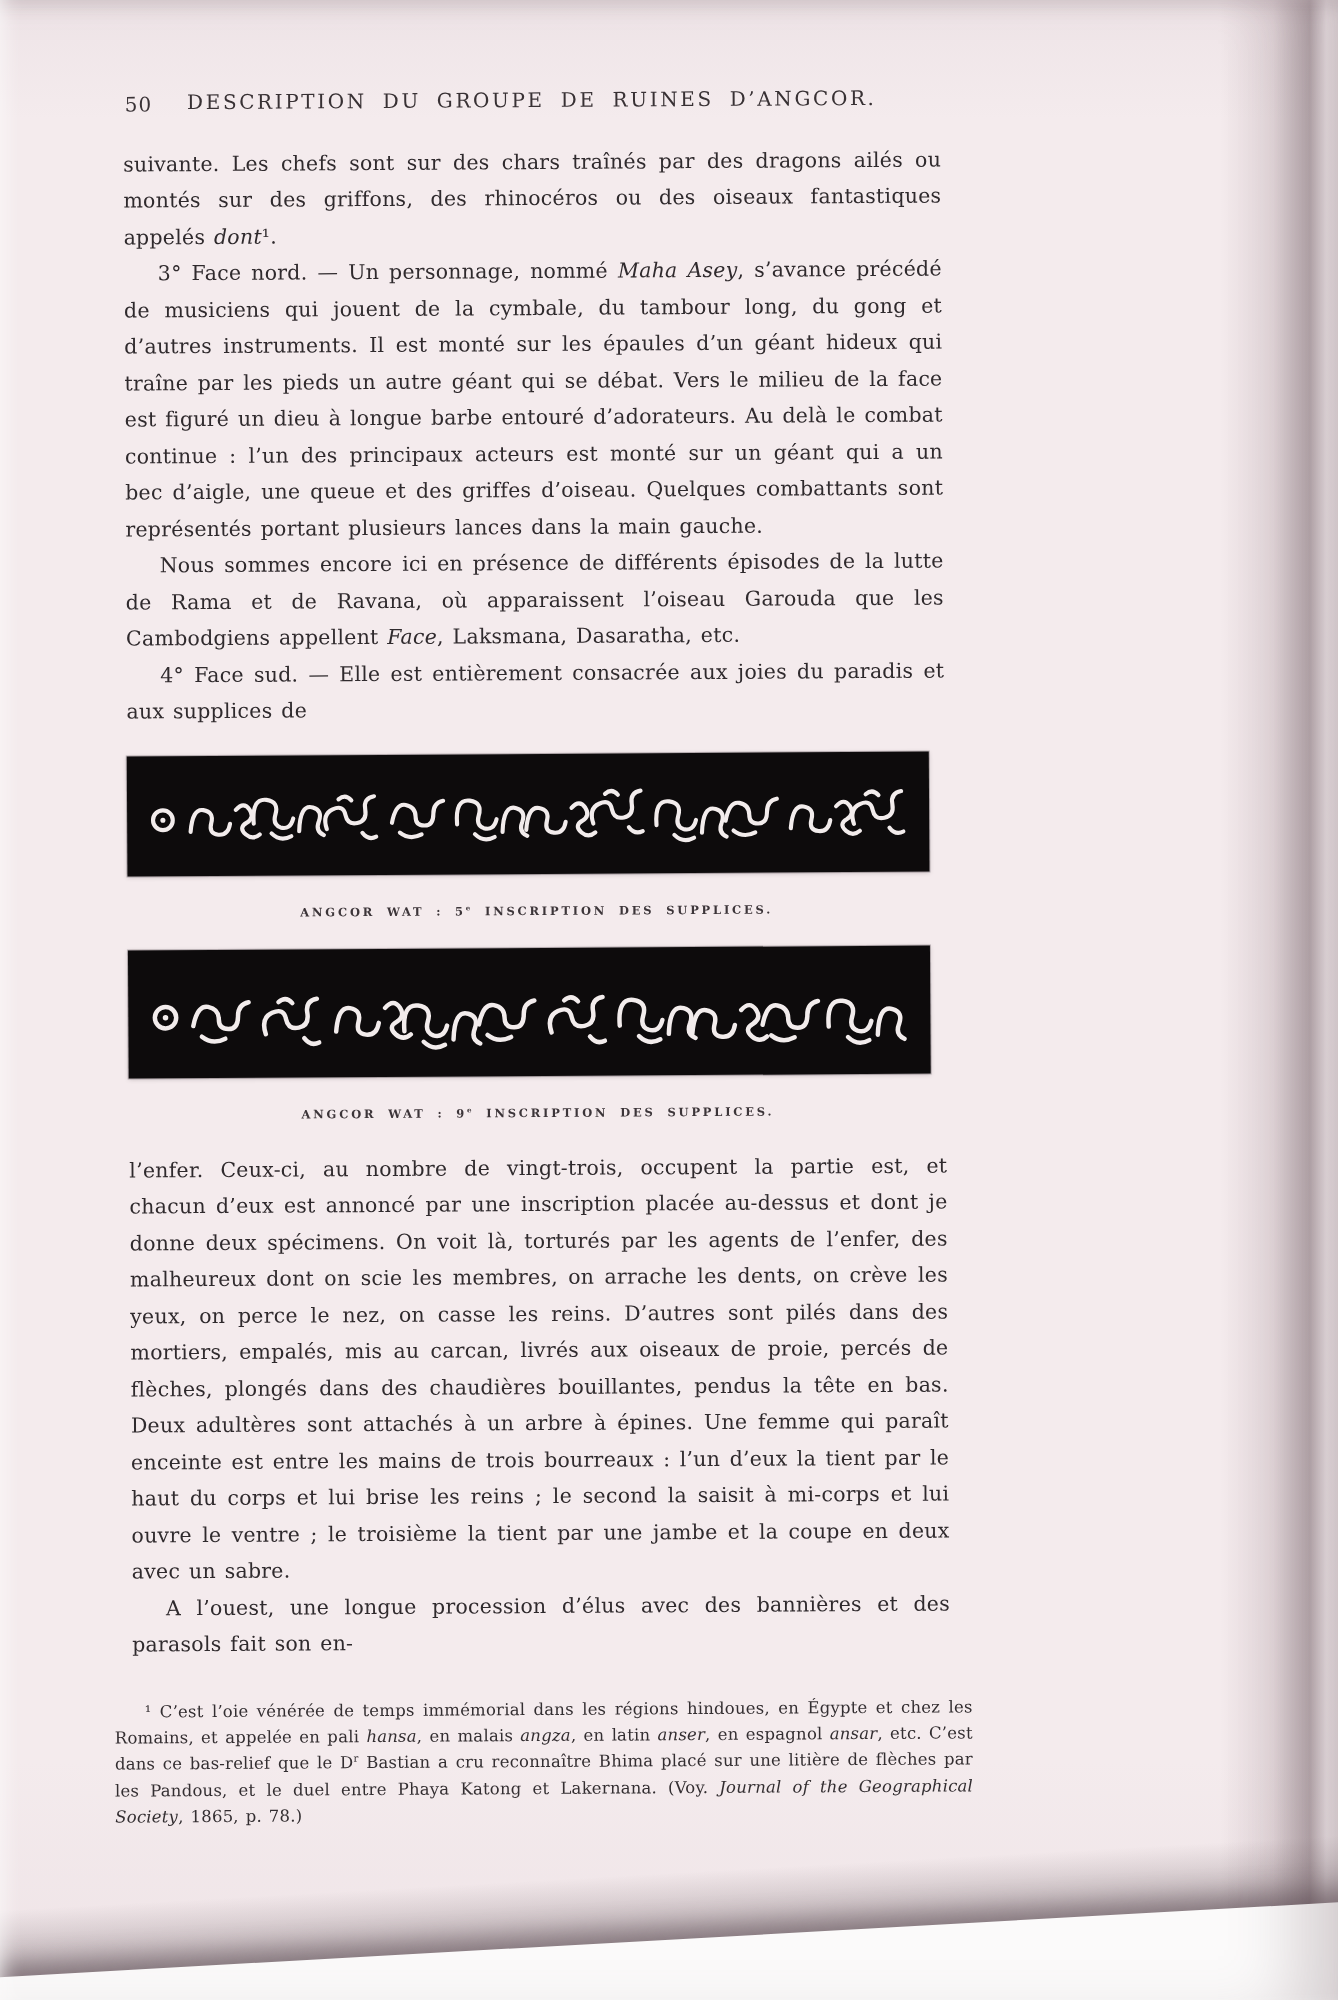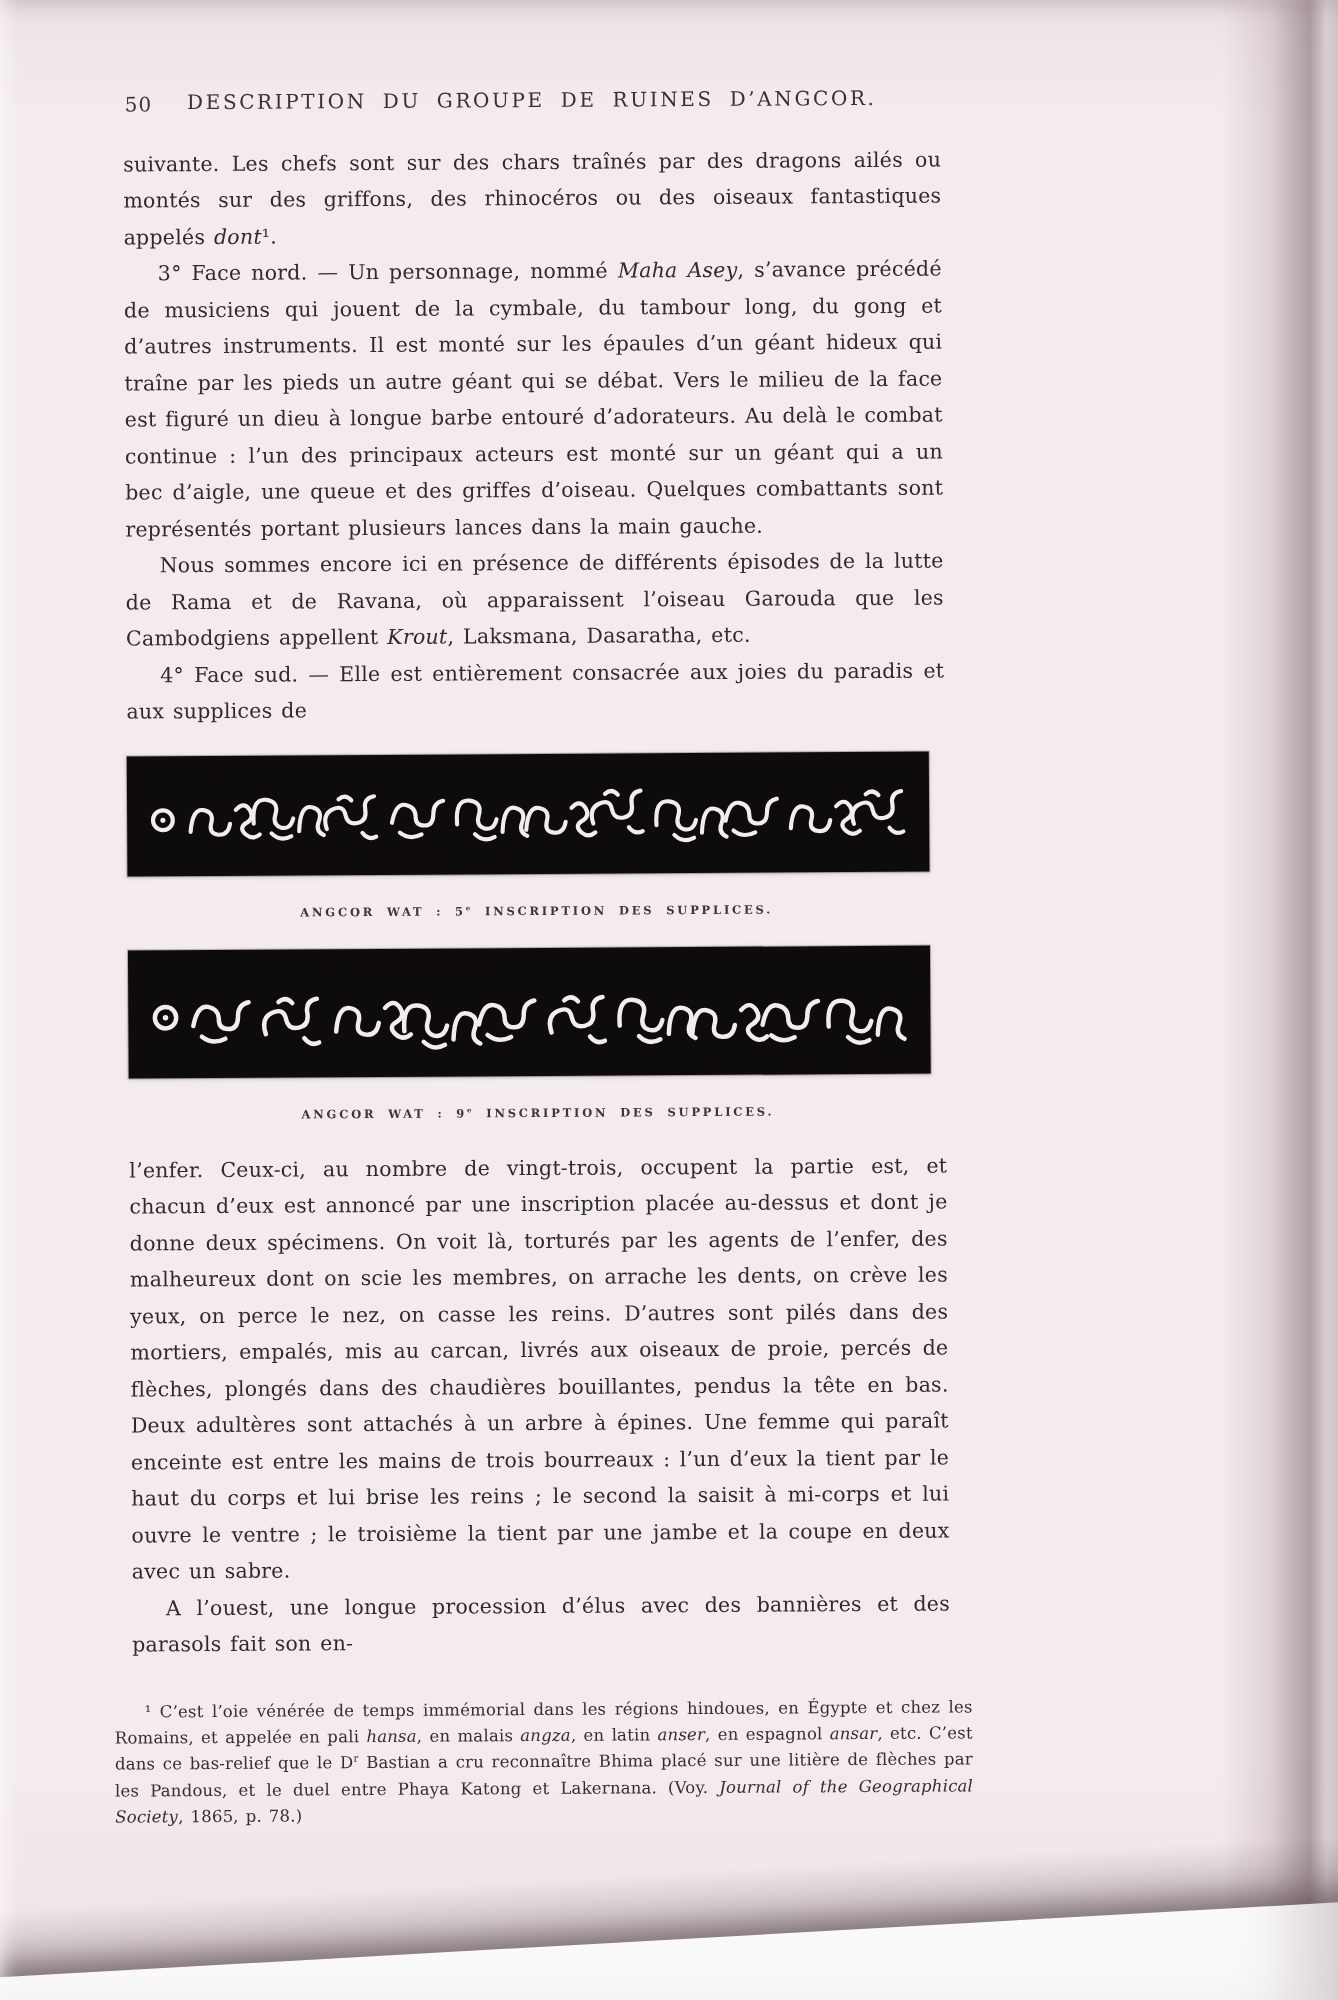--- a/index.html
+++ b/index.html
@@ -107,21 +107,21 @@
 
   <div class="content">
 
     <div class="running-head">
       <span class="folio">50</span>
       <div class="head-title">DESCRIPTION DU GROUPE DE RUINES D’ANGCOR.</div>
     </div>
 
     <p class="body noindent"><span>suivante. Les chefs sont sur des chars traînés par des dragons ailés ou montés sur des griffons, des rhinocéros ou des oiseaux fantastiques appelés </span><span class="it">dont</span><span>¹.</span></p>
     <p class="body indent"><span>3° Face nord. — Un personnage, nommé </span><span class="it">Maha Asey</span><span>, s’avance précédé de musiciens qui jouent de la cymbale, du tambour long, du gong et d’autres instruments. Il est monté sur les épaules d’un géant hideux qui traîne par les pieds un autre géant qui se débat. Vers le milieu de la face est figuré un dieu à longue barbe entouré d’adorateurs. Au delà le combat continue : l’un des principaux acteurs est monté sur un géant qui a un bec d’aigle, une queue et des griffes d’oiseau. Quelques combattants sont représentés portant plusieurs lances dans la main gauche.</span></p>
-    <p class="body indent"><span>Nous sommes encore ici en présence de différents épisodes de la lutte de Rama et de Ravana, où apparaissent l’oiseau Garouda que les Cambodgiens appellent </span><span class="it">Krout</span><span>, Laksmana, Dasaratha, etc.</span></p>
+    <p class="body indent"><span>Nous sommes encore ici en présence de différents épisodes de la lutte de Rama et de Ravana, où apparaissent l’oiseau Garouda que les Cambodgiens appellent </span><span class="it">Face</span><span>, Laksmana, Dasaratha, etc.</span></p>
     <p class="body indent"><span>4° Face sud. — Elle est entièrement consacrée aux joies du paradis et aux supplices de</span></p>
 
     <figure class="plate-fig">
       <div class="plate plate-1">
         <svg viewBox="0 0 780 92" preserveAspectRatio="xMidYMid meet">
           <circle cx="20" cy="50" r="10" fill="none" stroke="#f2ecec" stroke-width="4.2"></circle>
           <circle cx="20" cy="50" r="2.6" fill="#f2ecec"></circle>
           <use href="#kmA" x="46" y="26"></use>
           <use href="#kmB" x="112" y="22"></use>
           <use href="#kmC" x="182" y="26"></use>

